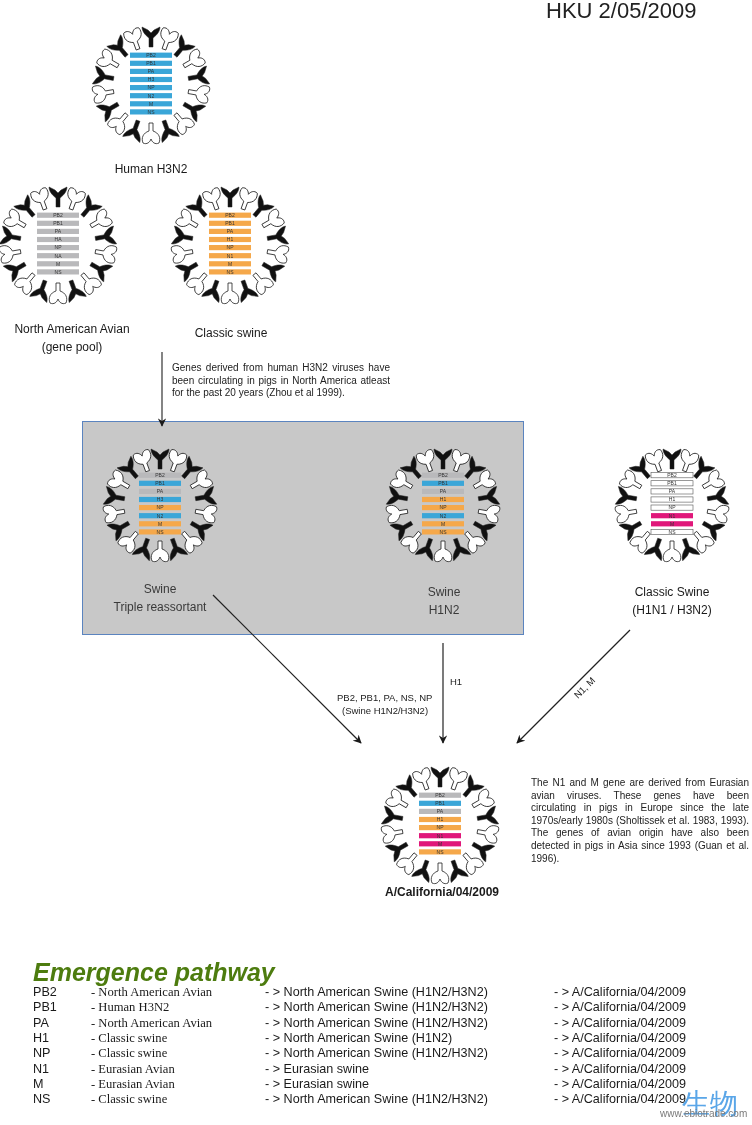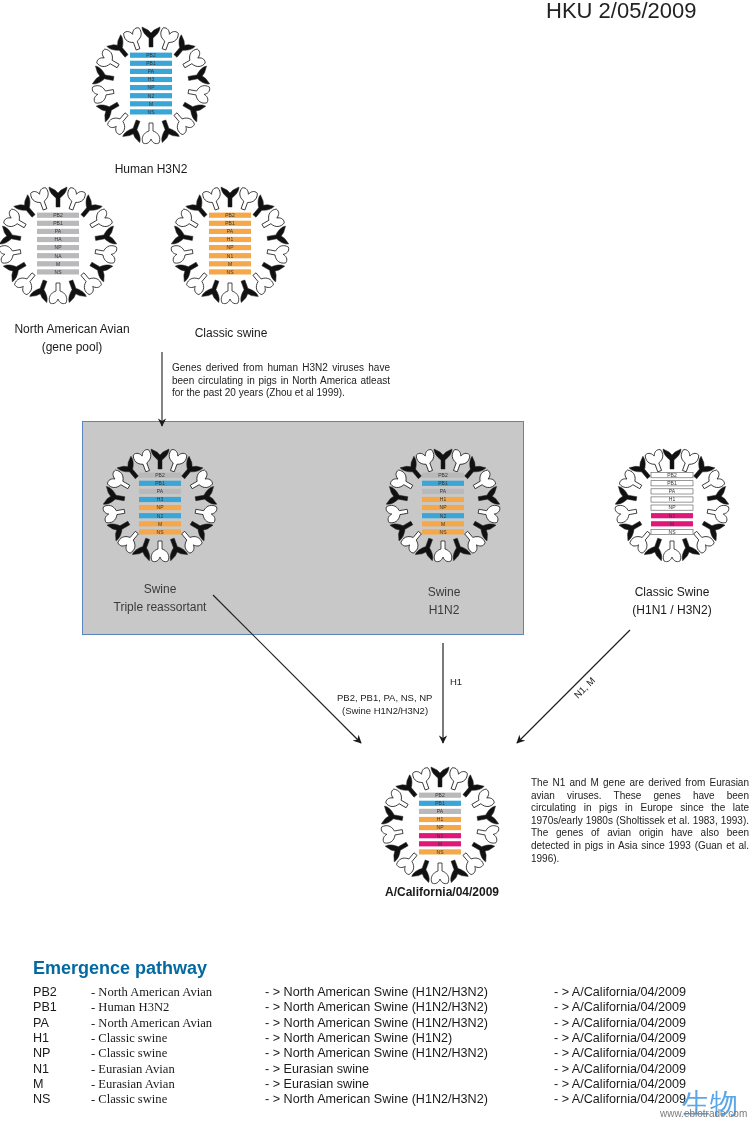--- a/index.html
+++ b/index.html
@@ -7,21 +7,21 @@
          font-family: "Liberation Sans", sans-serif; color: #1a1a1a; }
   .abs { position: absolute; }
   .title-date { left: 546px; top: -2px; font-size: 22px; color: #222; }
   .plabel { position: absolute; text-align: center; font-size: 12px; line-height: 18px; color: #1a1a1a; white-space: nowrap; transform: translateX(-50%); }
   .plabel.gray { color: #3a3a3a; }
   .note { position: absolute; font-size: 10px; line-height: 12.6px; text-align: justify; color: #222; }
   .small { position: absolute; font-size: 9.5px; color: #222; white-space: nowrap; }
   #box { position: absolute; left: 82px; top: 421px; width: 442px; height: 214px;
          background: #c8c8c8; border: 1.5px solid #5b84bf; box-sizing: border-box; }
   svg.layer { position: absolute; left: 0; top: 0; width: 752px; height: 1125px; pointer-events: none; }
-  .em-title { position: absolute; left: 33px; top: 958px; font-size: 18px; font-weight: bold; color: #0369a1; }
+  .em-title { position: absolute; left: 33px; top: 958px; font-size: 25px; font-weight: bold; color: #4d7c0f; font-style: italic; }
   .em-row { position: absolute; left: 33px; height: 15px; font-size: 12.6px; line-height: 15px; color: #1a1a1a; white-space: nowrap; }
   .em-row span { position: absolute; top: 0; }
   .c1 { left: 0; } .c2 { left: 58px; font-family: Liberation Serif, serif; } .c3 { left: 232px; } .c4 { left: 521px; }
   .wm-cn { position: absolute; left: 682px; top: 1085px; font-size: 28px; color: #5aa6e8; font-family: "DejaVu Sans", sans-serif; }
   .wm-url { position: absolute; left: 660px; top: 1108px; font-size: 10px; color: #7a7a7a; }
 </style>
 </head>
 <body>
 
 <div class="abs title-date">HKU 2/05/2009</div>

